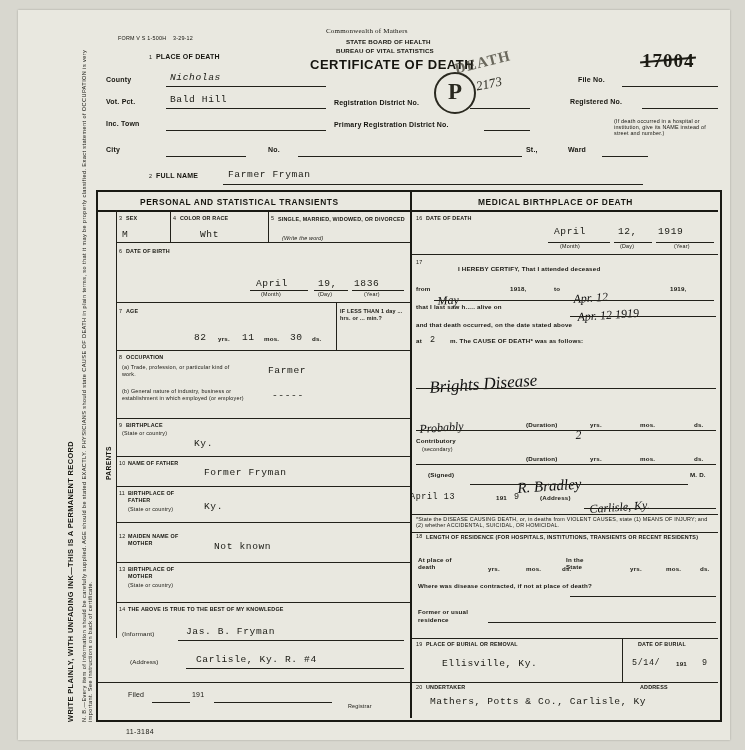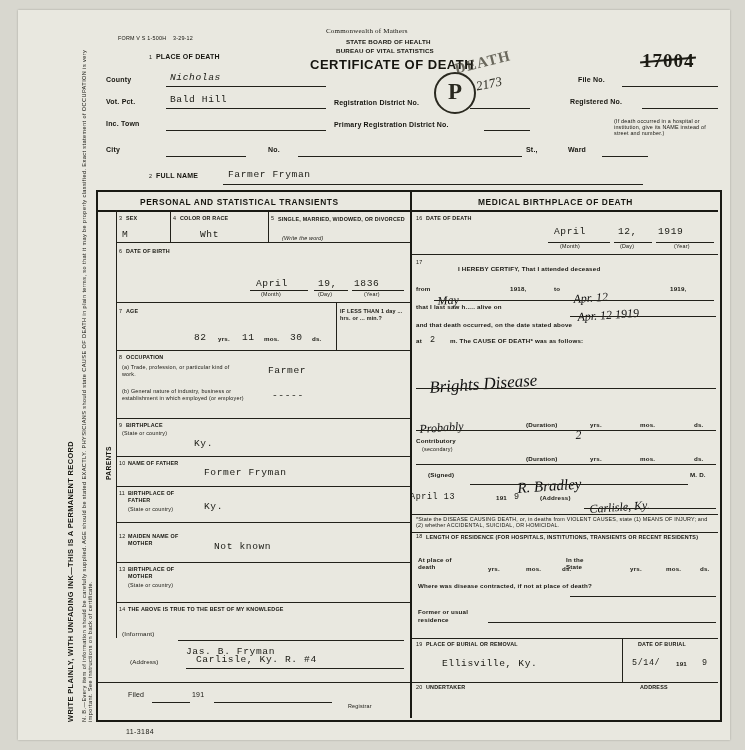--- a/index.html
+++ b/index.html
@@ -305,21 +305,21 @@
     <div class="tw" style="left:196px; top:531px;">Not known</div>
 
     <div class="ln" style="left:98px; top:592px; width:294px;"></div>
     <div class="t tiny" style="left:101px; top:557px;">13</div>
     <div class="t tiny bold" style="left:110px; top:556px; width:62px; white-space:normal; line-height:1.25;">BIRTHPLACE OF MOTHER</div>
     <div class="t tiny" style="left:110px; top:573px;">(State or country)</div>
 
     <div class="t tiny" style="left:101px; top:597px;">14</div>
     <div class="t tiny bold" style="left:110px; top:597px;">THE ABOVE IS TRUE TO THE BEST OF MY KNOWLEDGE</div>
     <div class="t xsmall" style="left:104px; top:621px;">(Informant)</div>
-    <div class="tw" style="left:168px; top:616px;margin-top:20px;">Jas. B. Fryman</div>
+    <div class="tw" style="left:168px; top:616px;">Jas. B. Fryman</div>
     <div class="ln" style="left:160px; top:630px; width:226px;"></div>
     <div class="t xsmall" style="left:112px; top:649px;">(Address)</div>
     <div class="tw" style="left:178px; top:644px;">Carlisle, Ky. R. #4</div>
     <div class="ln" style="left:168px; top:658px; width:218px;"></div>
 
     <div class="ln" style="left:78px; top:672px; width:314px;"></div>
     <div class="t small" style="left:110px; top:681px;">Filed</div>
     <div class="ln" style="left:134px; top:692px; width:38px;"></div>
     <div class="t small" style="left:174px; top:681px;">191</div>
     <div class="ln" style="left:196px; top:692px; width:118px;"></div>
@@ -415,17 +415,18 @@
     <div class="tw" style="left:424px; top:648px;">Ellisville, Ky.</div>
     <div class="t tiny bold" style="left:620px; top:632px;">DATE OF BURIAL</div>
     <div class="tw sm" style="left:614px; top:648px;">5/14/</div>
     <div class="t xsmall bold" style="left:658px; top:651px;">191</div>
     <div class="tw sm" style="left:684px; top:648px;">9</div>
 
     <div class="ln" style="left:394px; top:672px; width:306px;"></div>
     <div class="t tiny" style="left:398px; top:675px;">20</div>
     <div class="t tiny bold" style="left:408px; top:675px;">UNDERTAKER</div>
     <div class="t tiny bold" style="left:622px; top:675px;">ADDRESS</div>
+    <div class="tw" style="left:412px; top:686px;">Mathers, Potts &amp; Co., Carlisle, Ky</div>
 
     <div class="footer-id" style="left:108px; top:718px;">11-3184</div>
 
   </div>
 </div>
 
 </body></html>

